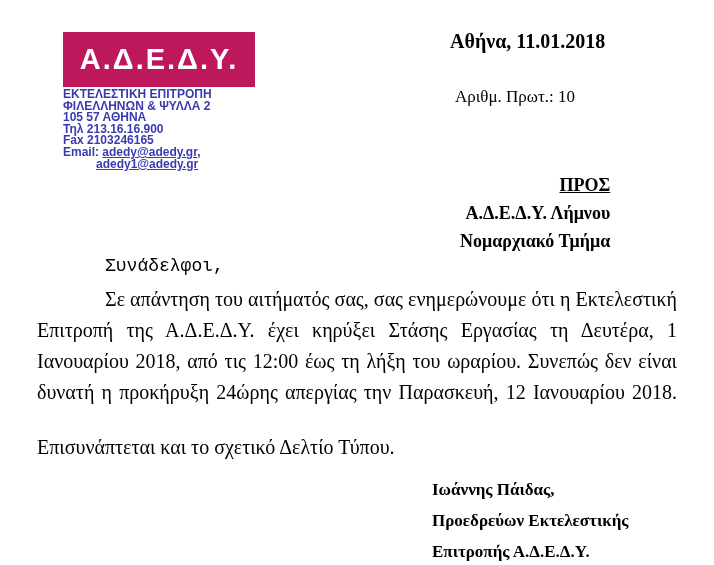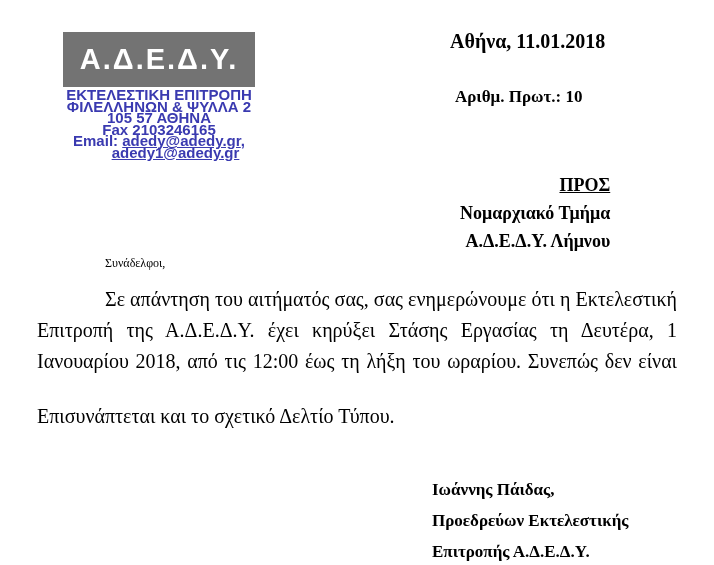--- a/index.html
+++ b/index.html
@@ -11,39 +11,38 @@
     font-family: "Liberation Serif", serif;
     color: #000000;
     overflow: hidden;
   }
 
   
   .logo-box {
     position: absolute;
     left: 63px; top: 32px;
     width: 192px; height: 55px;
-    background: #737373;
+    background: #be185d;
     display: flex; align-items: center; justify-content: center;
   }
   .logo-text {
     color: #ffffff;
     font-family: "Liberation Sans", sans-serif;
     font-weight: bold;
     font-size: 29px;
     letter-spacing: 2px;
     white-space: nowrap;
   }
   .contact-block {
     position: absolute;
     left: 63px; top: 89px;
     width: 192px;
-    text-align: center;
     font-family: "Liberation Sans", sans-serif;
     font-weight: bold;
-    font-size: 15px;
+    font-size: 12px;
     line-height: 11.6px;
     color: #3a3ab0;
   }
   .contact-block .email-link {
     color: #3a3ab0;
     text-decoration: underline;
     cursor: pointer;
   }
   .email-line-2 { margin-left: 33px; }
 
@@ -51,21 +50,21 @@
   .date-line {
     position: absolute;
     left: 450px; top: 30px;
     font-weight: bold;
     font-size: 20px;
     white-space: nowrap;
   }
   .protocol-line {
     position: absolute;
     left: 455px; top: 87px;
-    font-weight: bold;
+    font-weight: normal;
     font-size: 17px;
     white-space: nowrap;
     text-align: right;
   }
 
   
   .recipient-block {
     position: absolute;
     left: 460px; top: 171px;
     font-weight: bold;
@@ -73,21 +72,22 @@
     line-height: 28px;
     white-space: nowrap;
     text-align: right;
   }
   .to-label { text-decoration: underline; }
 
   
   .salutation {
     position: absolute;
     left: 105px; top: 256px;
-    font-size: 12px;
+    font-size: 18px;
+    font-family: Liberation Mono, monospace;
   }
   .body-paragraph {
     position: absolute;
     left: 37px; top: 284px;
     width: 640px;
     font-size: 20px;
   }
   .body-line {
     height: 31px;
     line-height: 31px;
@@ -114,40 +114,42 @@
 <div class="page">
 
   <div class="logo-box">
     <span class="logo-text">Α.Δ.Ε.Δ.Υ.</span>
   </div>
 
   <div class="contact-block">
     <div>ΕΚΤΕΛΕΣΤΙΚΗ ΕΠΙΤΡΟΠΗ</div>
     <div>ΦΙΛΕΛΛΗΝΩΝ &amp; ΨΥΛΛΑ 2</div>
     <div>105 57 ΑΘΗΝΑ</div>
+    <div>Τηλ 213.16.16.900</div>
     <div>Fax 2103246165</div>
     <div><span>Email: </span><a class="email-link">adedy@adedy.gr</a><span>,</span></div>
     <div class="email-line-2"><a class="email-link">adedy1@adedy.gr</a></div>
   </div>
 
   <div class="date-line">Αθήνα, 11.01.2018</div>
   <div class="protocol-line">Αριθμ. Πρωτ.: 10</div>
 
   <div class="recipient-block">
     <div class="to-label">ΠΡΟΣ</div>
+    <div>Α.Δ.Ε.Δ.Υ. Λήμνου</div>
     <div>Νομαρχιακό Τμήμα</div>
-    <div>Α.Δ.Ε.Δ.Υ. Λήμνου</div>
   </div>
 
   <div class="salutation">Συνάδελφοι,</div>
 
   <div class="body-paragraph">
     <div class="body-line first">Σε απάντηση του αιτήματός σας, σας ενημερώνουμε ότι η Εκτελεστική</div>
     <div class="body-line">Επιτροπή της Α.Δ.Ε.Δ.Υ. έχει κηρύξει Στάσης Εργασίας τη Δευτέρα, 1</div>
     <div class="body-line">Ιανουαρίου 2018, από τις 12:00 έως τη λήξη του ωραρίου. Συνεπώς δεν είναι</div>
+    <div class="body-line">δυνατή η προκήρυξη 24ώρης απεργίας την Παρασκευή, 12 Ιανουαρίου 2018.</div>
     <div class="body-line last">Επισυνάπτεται και το σχετικό Δελτίο Τύπου.</div>
   </div>
 
   <div class="signature-block">
     <div>Ιωάννης Πάιδας,</div>
     <div>Προεδρεύων Εκτελεστικής</div>
     <div>Επιτροπής Α.Δ.Ε.Δ.Υ.</div>
   </div>
 
 </div>

